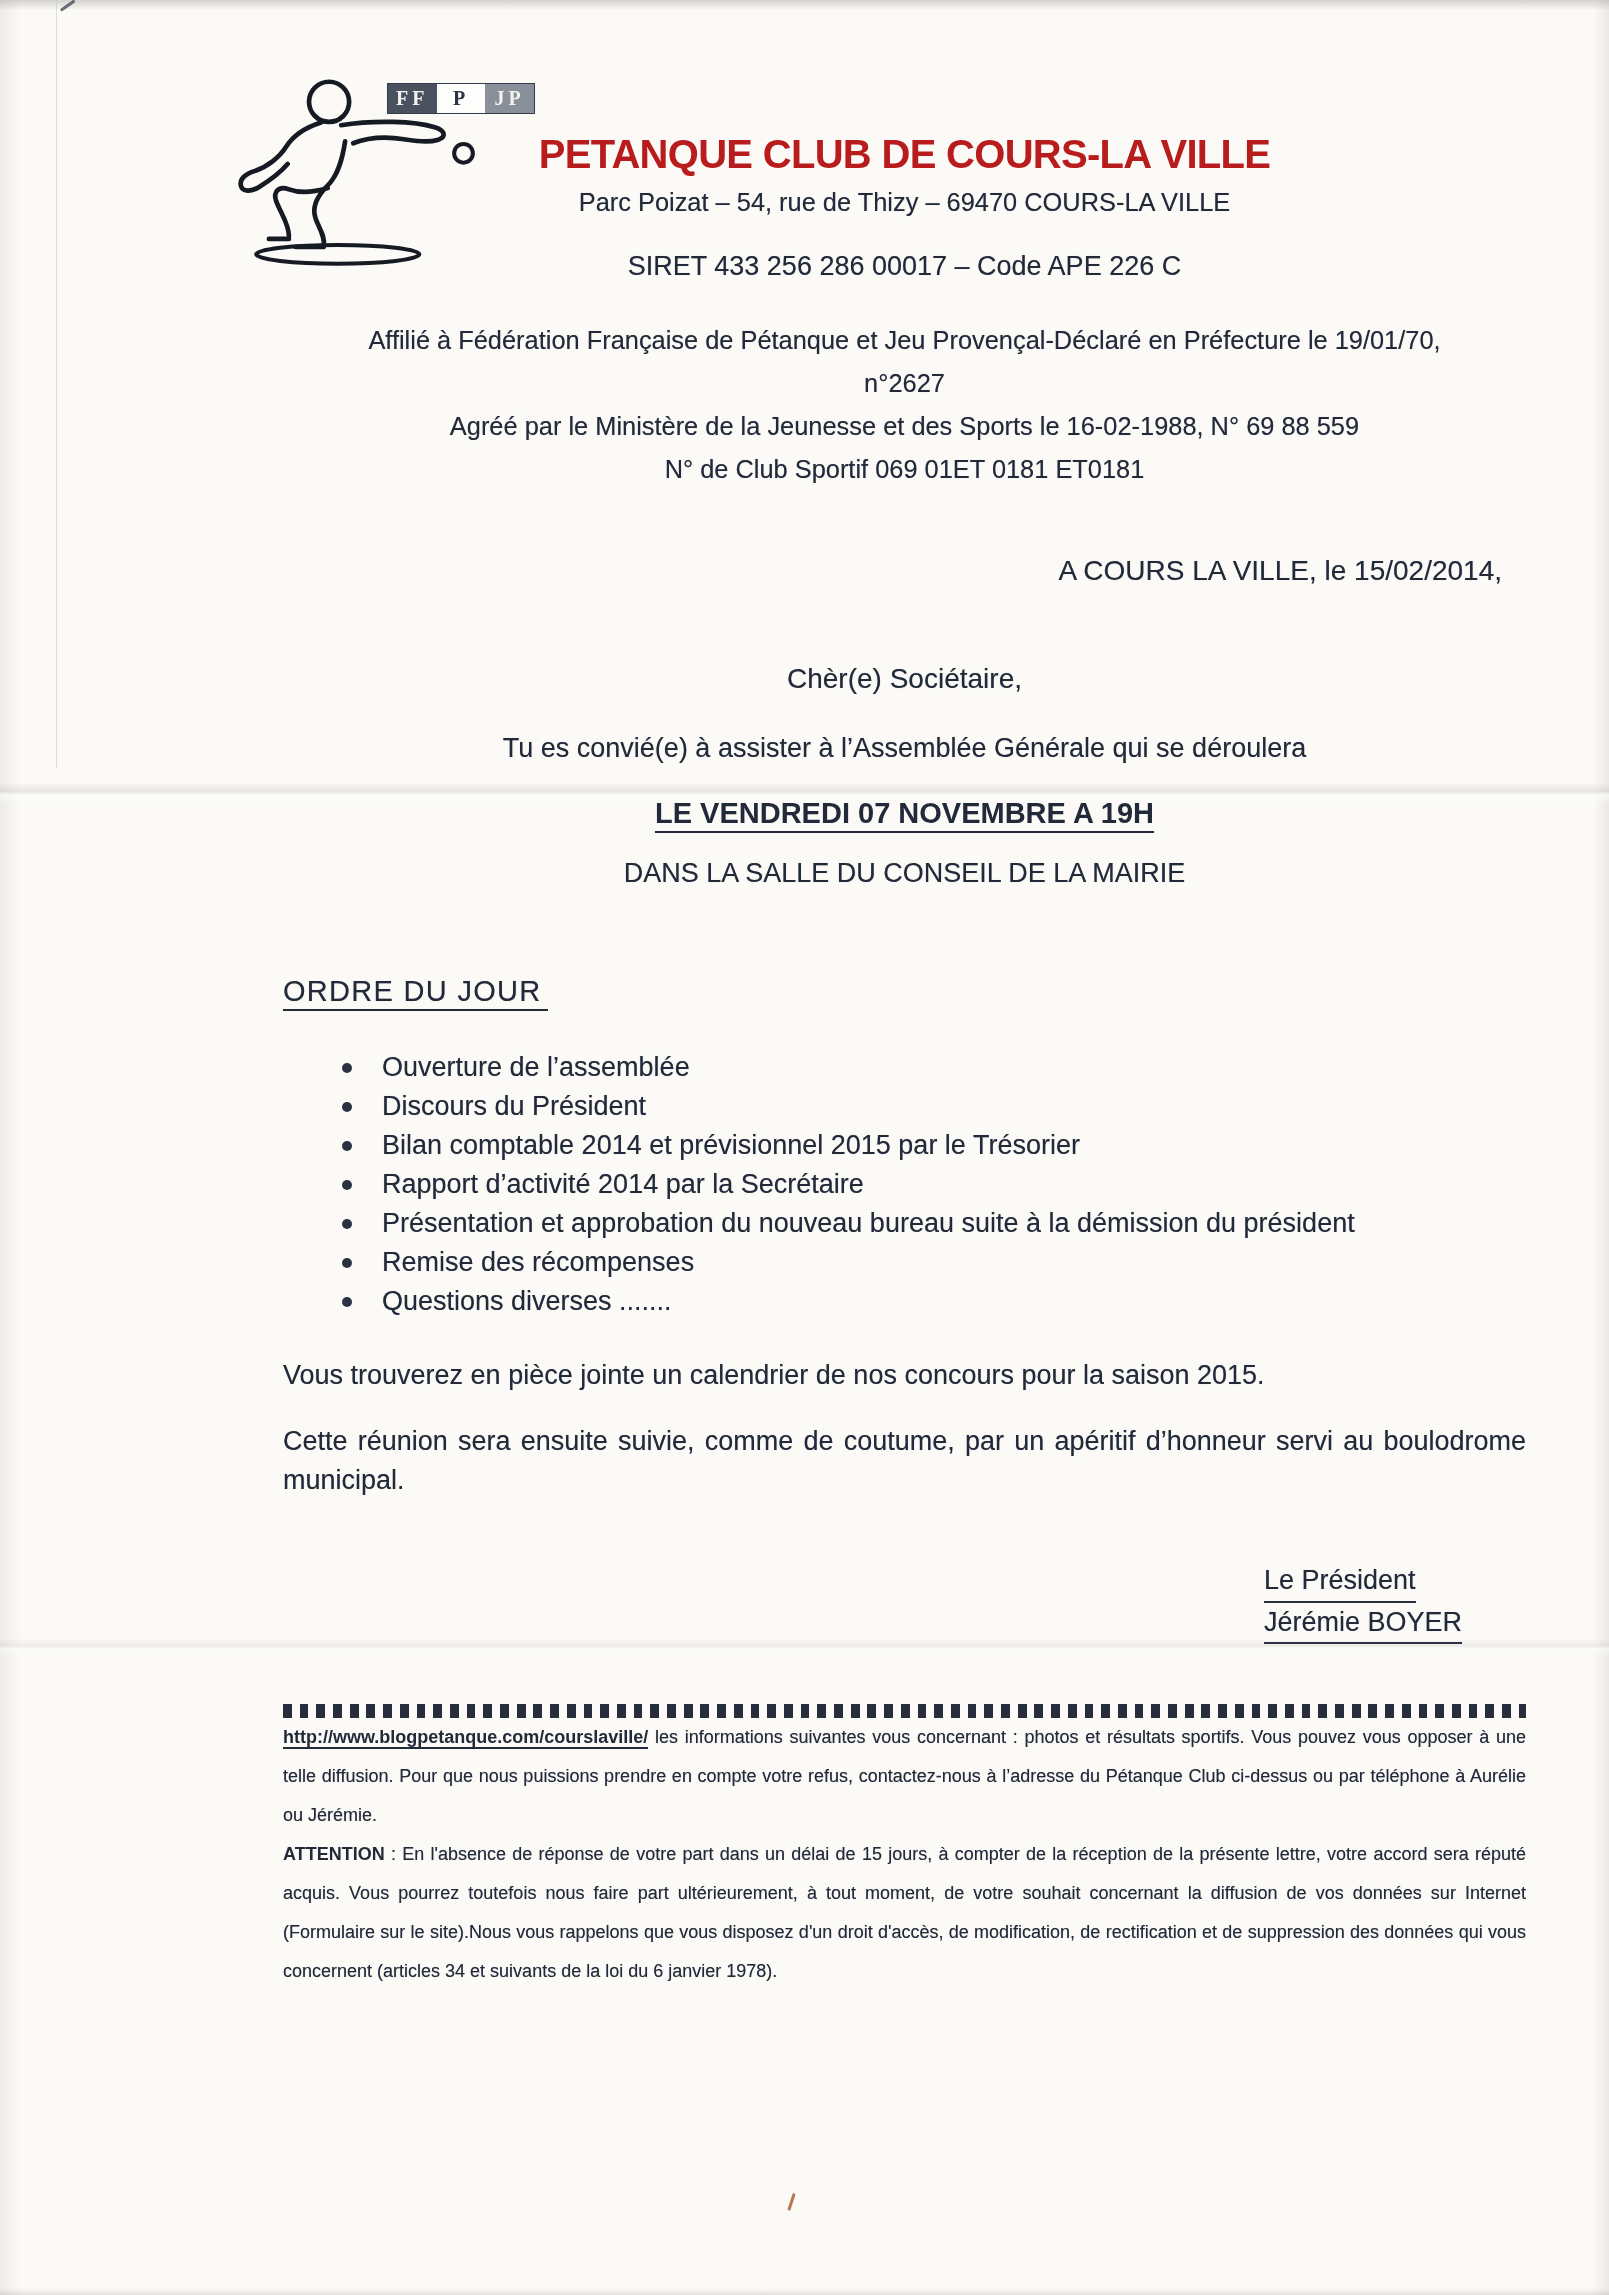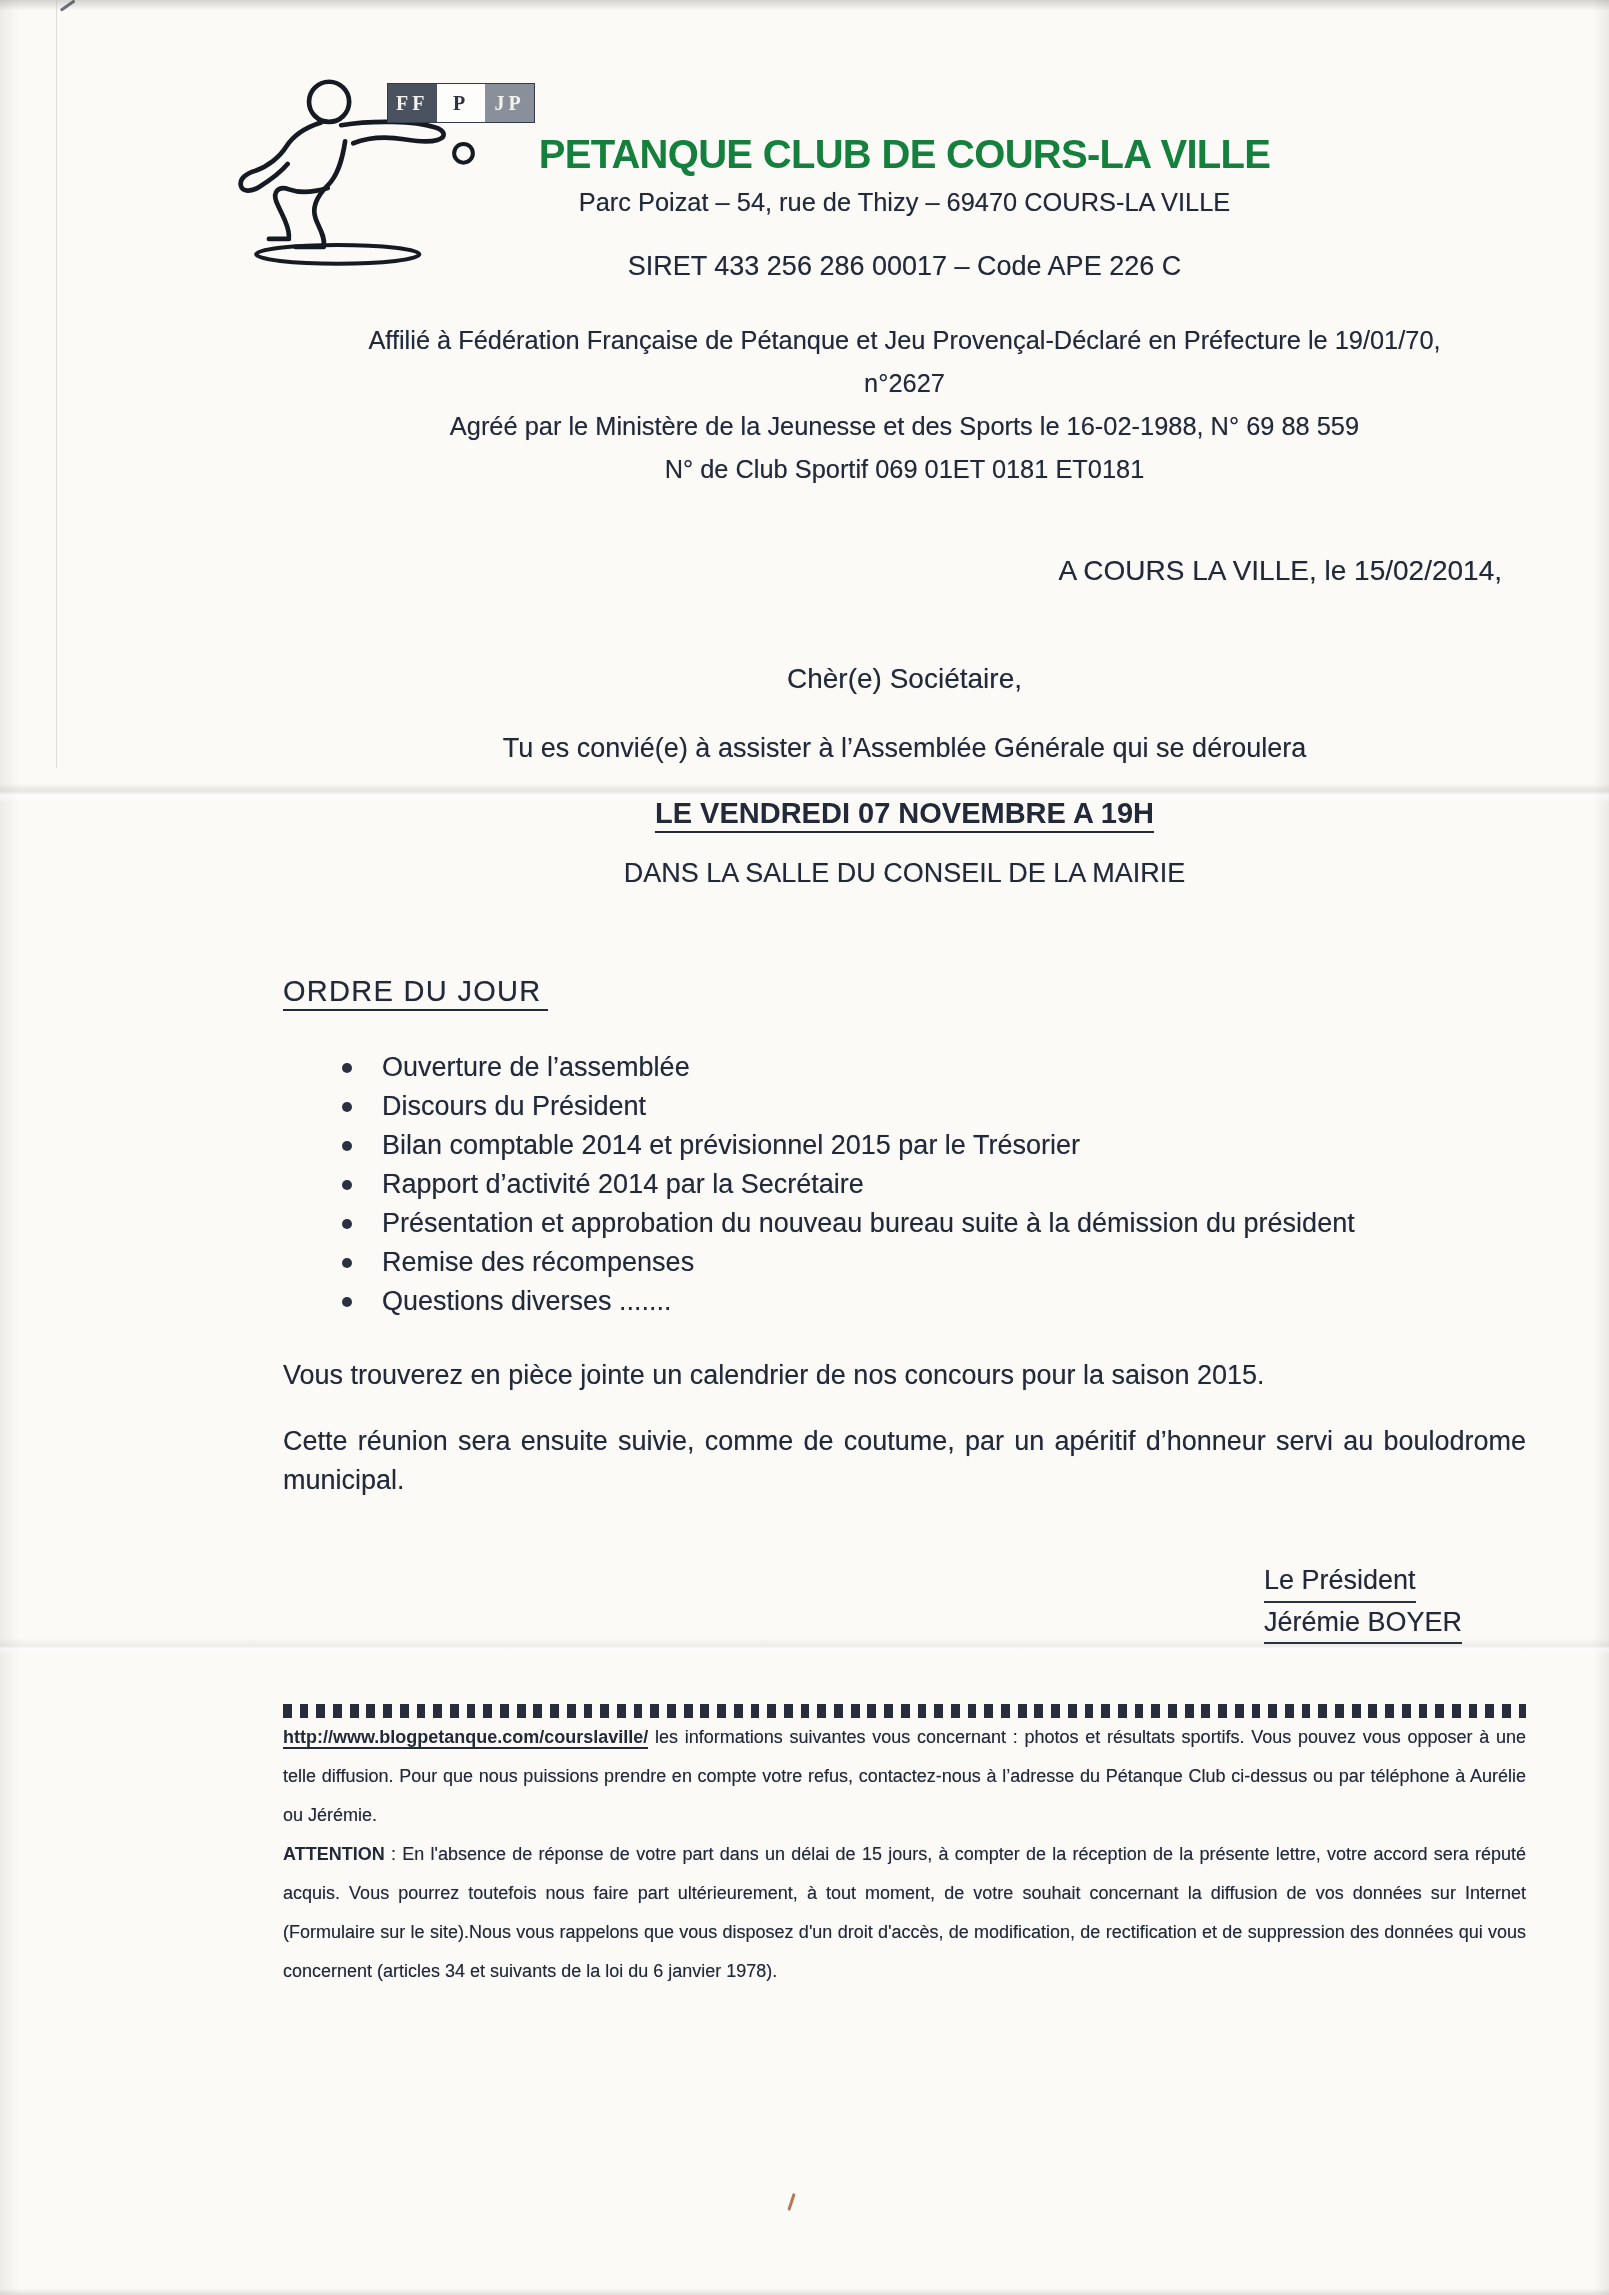--- a/index.html
+++ b/index.html
@@ -12,34 +12,34 @@
       linear-gradient(0deg, rgba(125,120,114,.20) 0px, rgba(125,120,114,0) 6.7px),
       linear-gradient(90deg, rgba(150,146,140,.14) 0px, rgba(150,146,140,0) 20px),
       linear-gradient(270deg, rgba(150,146,140,.16) 0px, rgba(150,146,140,0) 16px),
       #fbfaf7;
   }
   .soft{ text-shadow:0 0 0.7px rgba(32,40,58,.45); }
 
   
   .logo-figure{position:absolute;left:214px;top:61px;width:281px;height:214px;}
   .ffpjp-badge{
-    position:absolute;left:387px;top:83px;width:148px;height:40px;
+    position:absolute;left:387px;top:83px;width:148px;height:31px;
     display:flex;border:1.3px solid #333b49;box-sizing:border-box;
     font-family:"Liberation Serif", serif;font-size:20px;font-weight:bold;
   }
   .ffpjp-badge .seg{flex:1;display:flex;align-items:center;justify-content:center;letter-spacing:4px;}
   .seg-ff{background:#4a5260;color:#f3f2ef;flex:1.25;}
   .seg-p {background:#fdfdfb;color:#2c3443;}
   .seg-jp{background:#8a9099;color:#f3f2ef;flex:1.05;}
 
   
   .content{position:absolute;left:283px;top:0;width:1243px;}
   .center{text-align:center;}
 
-  .club-name{margin-top:132px;font-size:40px;line-height:44px;font-weight:bold;letter-spacing:-0.7px;color:#15803d;}
+  .club-name{margin-top:132px;font-size:40px;line-height:44px;font-weight:bold;letter-spacing:-0.7px;color:#b91c1c;}
   .club-address{margin-top:10.7px;font-size:25.4px;line-height:31px;}
   .club-siret{margin-top:32px;font-size:27px;line-height:32px;}
 
   .affiliations{margin-top:37px;font-size:25.4px;line-height:43px;}
 
   .place-date{margin-top:64px;font-size:28px;line-height:32px;text-align:right;padding-right:24px;}
   .salutation{margin-top:75px;font-size:28px;line-height:33px;}
   .invitation{margin-top:37px;font-size:27px;line-height:33px;}
 
   .event-datetime{margin-top:32px;font-size:29px;line-height:33px;font-weight:bold;}

